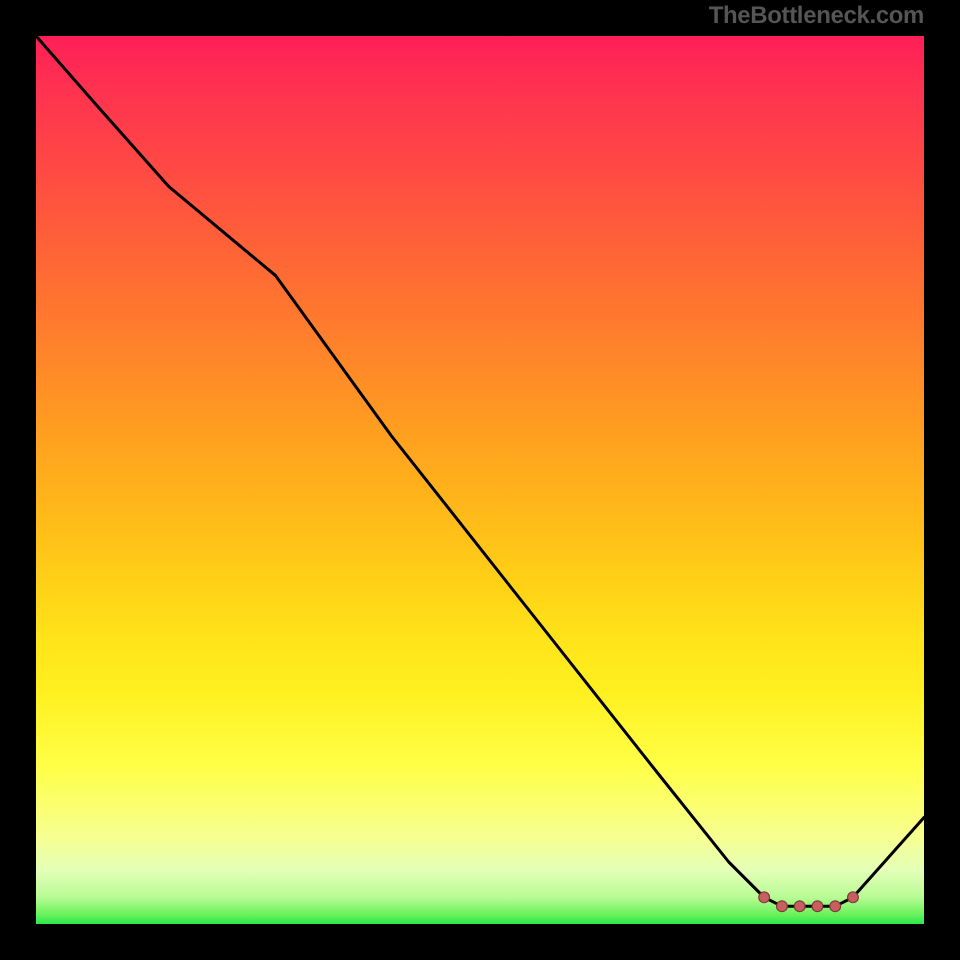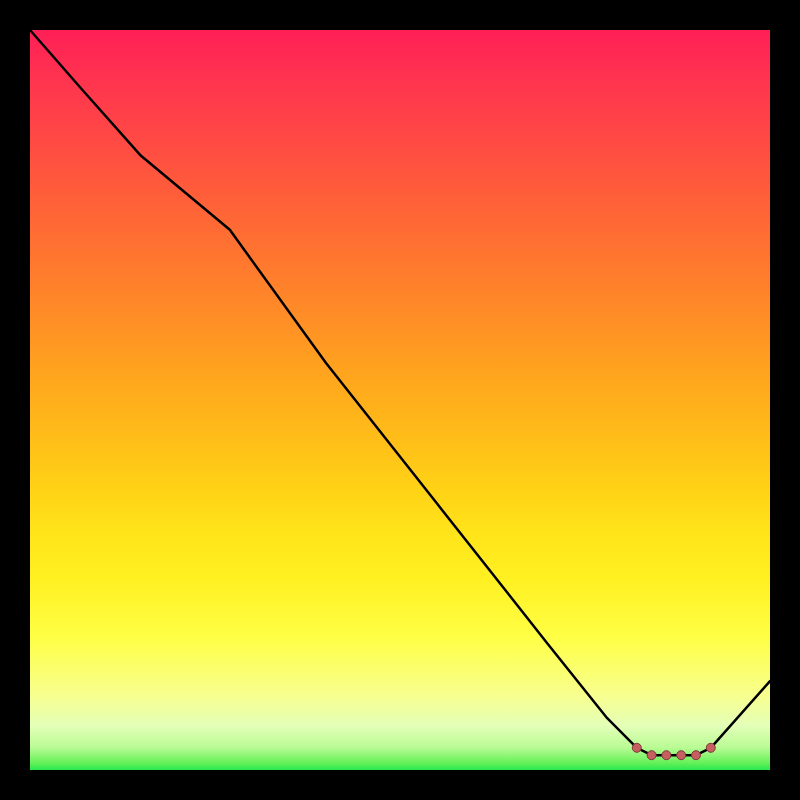--- a/index.html
+++ b/index.html
@@ -56,20 +56,21 @@
     top: 0;
     width: 740px;
     height: 740px;
     overflow: visible;
   }
 </style>
 </head>
 <body>
 <div class="wrap">
 
+  <div class="attribution">TheBottleneck.com</div>
 
   <div class="plot">
     <svg class="curve" viewBox="0 0 740 740" preserveAspectRatio="none">
       <path id="series-path" fill="none" stroke="#000" stroke-width="2.5" stroke-linecap="round" stroke-linejoin="round" d="M0 0 L51.800000000000004 59.19999999999993 L111 125.80000000000007 L199.8 199.80000000000007 L296 332.99999999999994 L407.00000000000006 473.6 L518 614.2 L577.2 688.2 L606.8 717.8 L621.6 725.2 L636.4 725.2 L651.2 725.2 L666 725.2 L680.8000000000001 717.8 L740 651.2 "></path>
       <g id="markers">
           <circle cx="606.8" cy="717.8" r="4.5" fill="#c66060" stroke="#803838" stroke-width="1"></circle>
           <circle cx="621.6" cy="725.2" r="4.5" fill="#c66060" stroke="#803838" stroke-width="1"></circle>
           <circle cx="636.4" cy="725.2" r="4.5" fill="#c66060" stroke="#803838" stroke-width="1"></circle>
           <circle cx="651.2" cy="725.2" r="4.5" fill="#c66060" stroke="#803838" stroke-width="1"></circle>
           <circle cx="666" cy="725.2" r="4.5" fill="#c66060" stroke="#803838" stroke-width="1"></circle>

